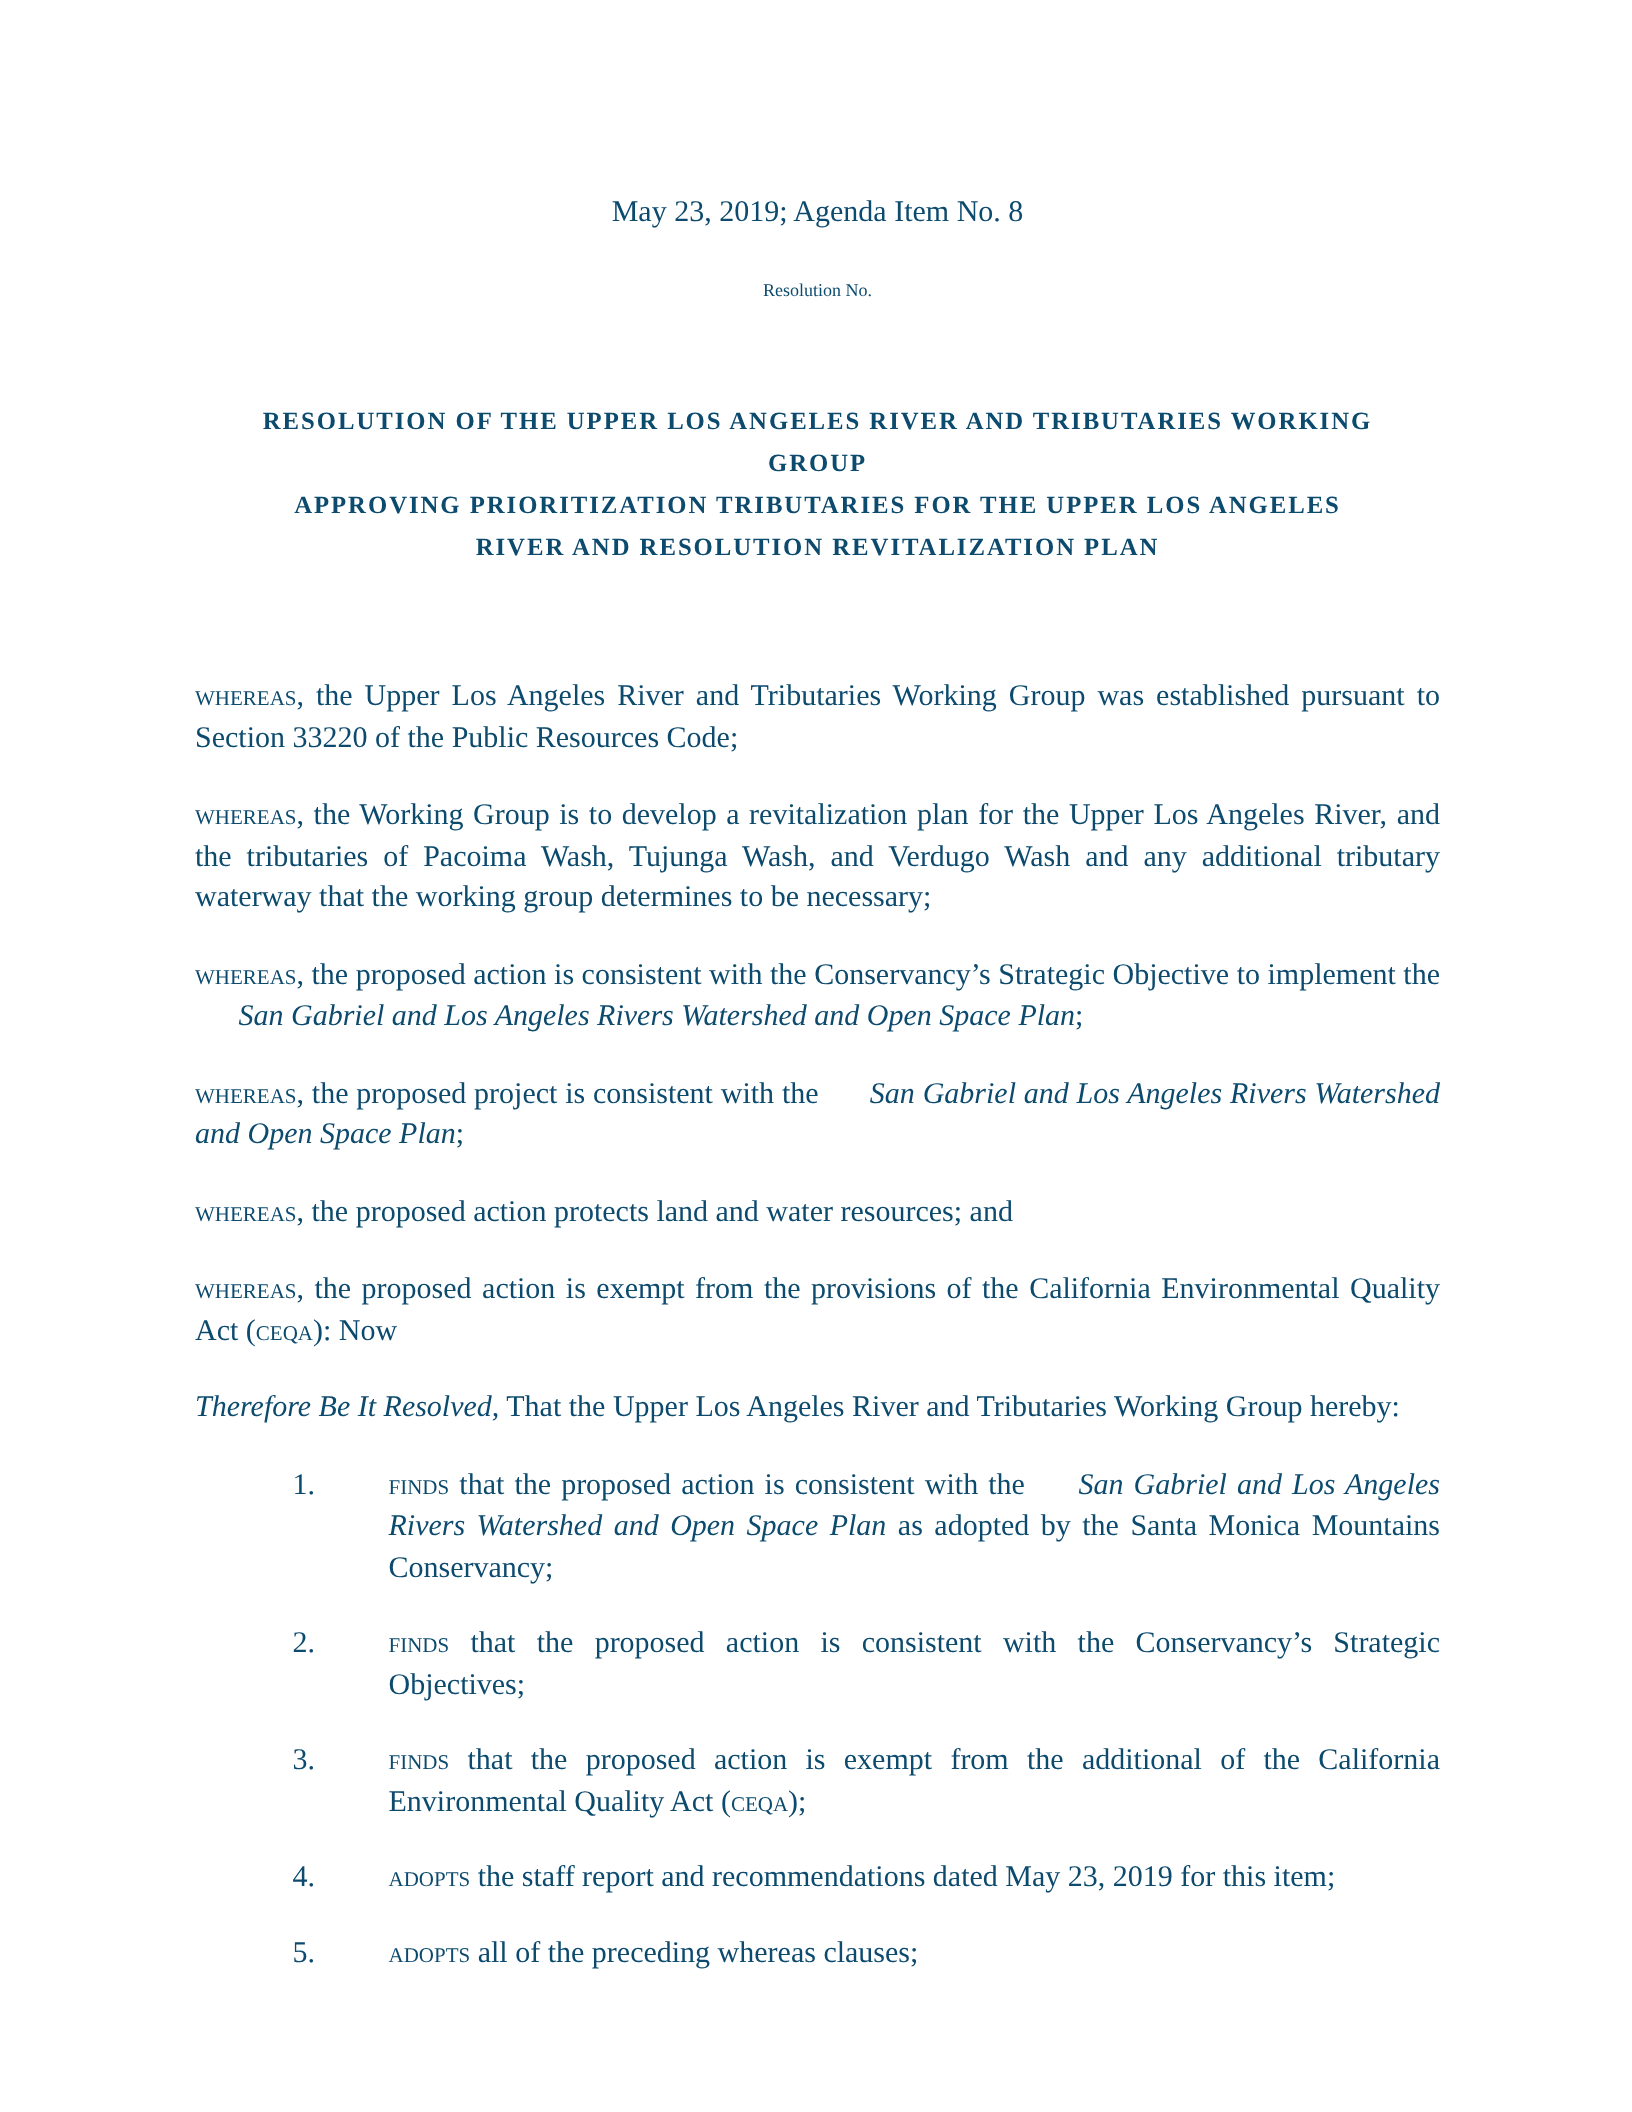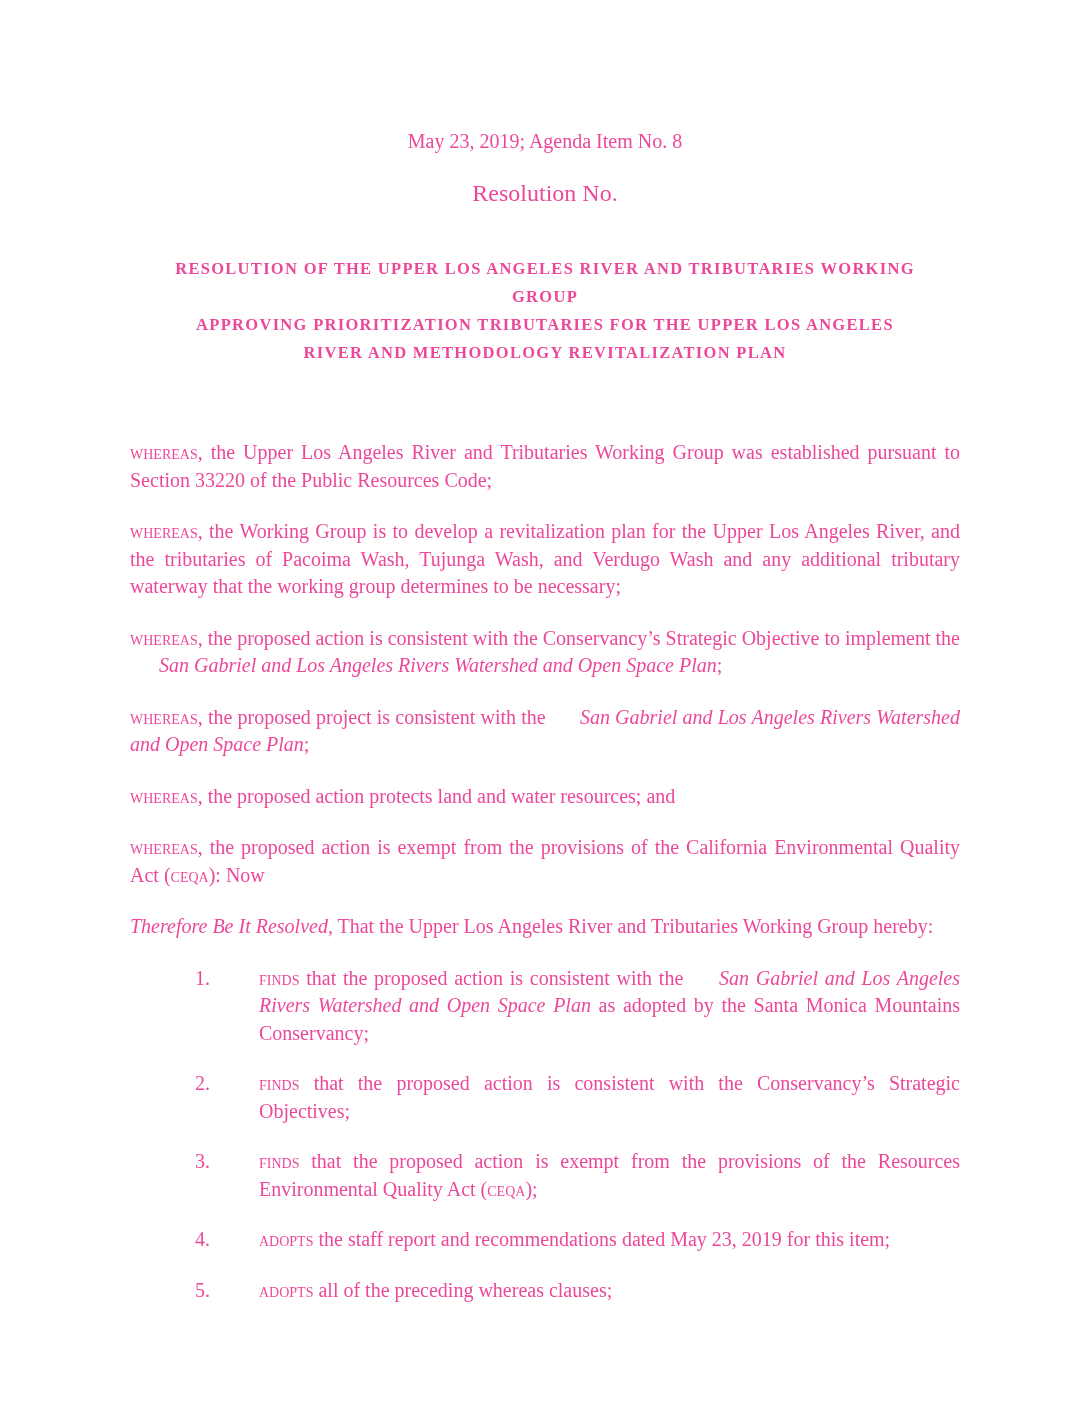--- a/index.html
+++ b/index.html
@@ -1,39 +1,39 @@
 <!DOCTYPE html>
 <html><head>
 <meta charset="utf-8">
 <style>
   html, body { margin: 0; padding: 0; background: #ffffff; }
   .page {
     position: relative;
     width: 1088px;
     height: 1408px;
     background: #ffffff;
-    color: #ec4899;
+    color: #0c4a6e;
     font-family: "Liberation Serif", "DejaVu Serif", serif;
     overflow: hidden;
     box-sizing: border-box;
   }
   .content {
     box-sizing: border-box;
     padding: 128px 128px 0 130px;
   }
   .center { text-align: center; }
   .date-line {
     font-size: 20px;
     line-height: 27px;
     margin: 0 0 25px 0;
   }
   .res-line {
-    font-size: 24px;
+    font-size: 12px;
     line-height: 27px;
-    margin: 0 0 48px 0;
+    margin: 0 0 60px 0;
   }
   .doc-title {
     font-size: 16.5px;
     font-weight: bold;
     letter-spacing: 1.3px;
     line-height: 28px;
     margin: 0 10px 72px 10px;
   }
   .para {
     font-size: 20px;
@@ -60,21 +60,21 @@
 <div class="page">
   <div class="content">
 
     <div class="center date-line">May 23, 2019; Agenda Item No. 8</div>
 
     <div class="center res-line">Resolution No.</div>
 
     <div class="center doc-title">
         <div>RESOLUTION OF THE UPPER LOS ANGELES RIVER AND TRIBUTARIES WORKING GROUP</div>
         <div>APPROVING PRIORITIZATION TRIBUTARIES FOR THE UPPER LOS ANGELES</div>
-        <div>RIVER AND METHODOLOGY REVITALIZATION PLAN</div>
+        <div>RIVER AND RESOLUTION REVITALIZATION PLAN</div>
       </div>
 
     <div>
         <p class="para"><span class="sc">WHEREAS</span><span>, the Upper Los Angeles River and Tributaries Working Group was established pursuant to Section 33220 of the Public Resources Code;</span></p>
         <p class="para"><span class="sc">WHEREAS</span><span>, the Working Group is to develop a revitalization plan for the Upper Los Angeles River, and the tributaries of Pacoima Wash, Tujunga Wash, and Verdugo Wash and any additional tributary waterway that the working group determines to be necessary;</span></p>
         <p class="para"><span class="sc">WHEREAS</span><span>, the proposed action is consistent with the Conservancy’s Strategic Objective to implement the </span><span class="i">San Gabriel and Los Angeles Rivers Watershed and Open Space Plan</span><span>;</span></p>
         <p class="para"><span class="sc">WHEREAS</span><span>, the proposed project is consistent with the </span><span class="i">San Gabriel and Los Angeles Rivers Watershed and Open Space Plan</span><span>;</span></p>
         <p class="para"><span class="sc">WHEREAS</span><span>, the proposed action protects land and water resources; and</span></p>
         <p class="para"><span class="sc">WHEREAS</span><span>, the proposed action is exempt from the provisions of the California Environmental Quality Act (</span><span class="sc">CEQA</span><span>): Now</span></p>
         <p class="para"><span class="bi">Therefore Be It Resolved,</span><span> That the Upper Los Angeles River and Tributaries Working Group hereby:</span></p>
@@ -84,21 +84,21 @@
         <div class="li">
           <div class="li-num">1.</div>
           <div class="li-text"><span class="sc">FINDS</span><span> that the proposed action is consistent with the </span><span class="i">San Gabriel and Los Angeles Rivers Watershed and Open Space Plan</span><span> as adopted by the Santa Monica Mountains Conservancy;</span></div>
         </div>
         <div class="li">
           <div class="li-num">2.</div>
           <div class="li-text"><span class="sc">FINDS</span><span> that the proposed action is consistent with the Conservancy’s Strategic Objectives;</span></div>
         </div>
         <div class="li">
           <div class="li-num">3.</div>
-          <div class="li-text"><span class="sc">FINDS</span><span> that the proposed action is exempt from the provisions of the Resources Environmental Quality Act (</span><span class="sc">CEQA</span><span>);</span></div>
+          <div class="li-text"><span class="sc">FINDS</span><span> that the proposed action is exempt from the additional of the California Environmental Quality Act (</span><span class="sc">CEQA</span><span>);</span></div>
         </div>
         <div class="li">
           <div class="li-num">4.</div>
           <div class="li-text"><span class="sc">ADOPTS</span><span> the staff report and recommendations dated May 23, 2019 for this item;</span></div>
         </div>
         <div class="li">
           <div class="li-num">5.</div>
           <div class="li-text"><span class="sc">ADOPTS</span><span> all of the preceding whereas clauses;</span></div>
         </div>
       </div>

